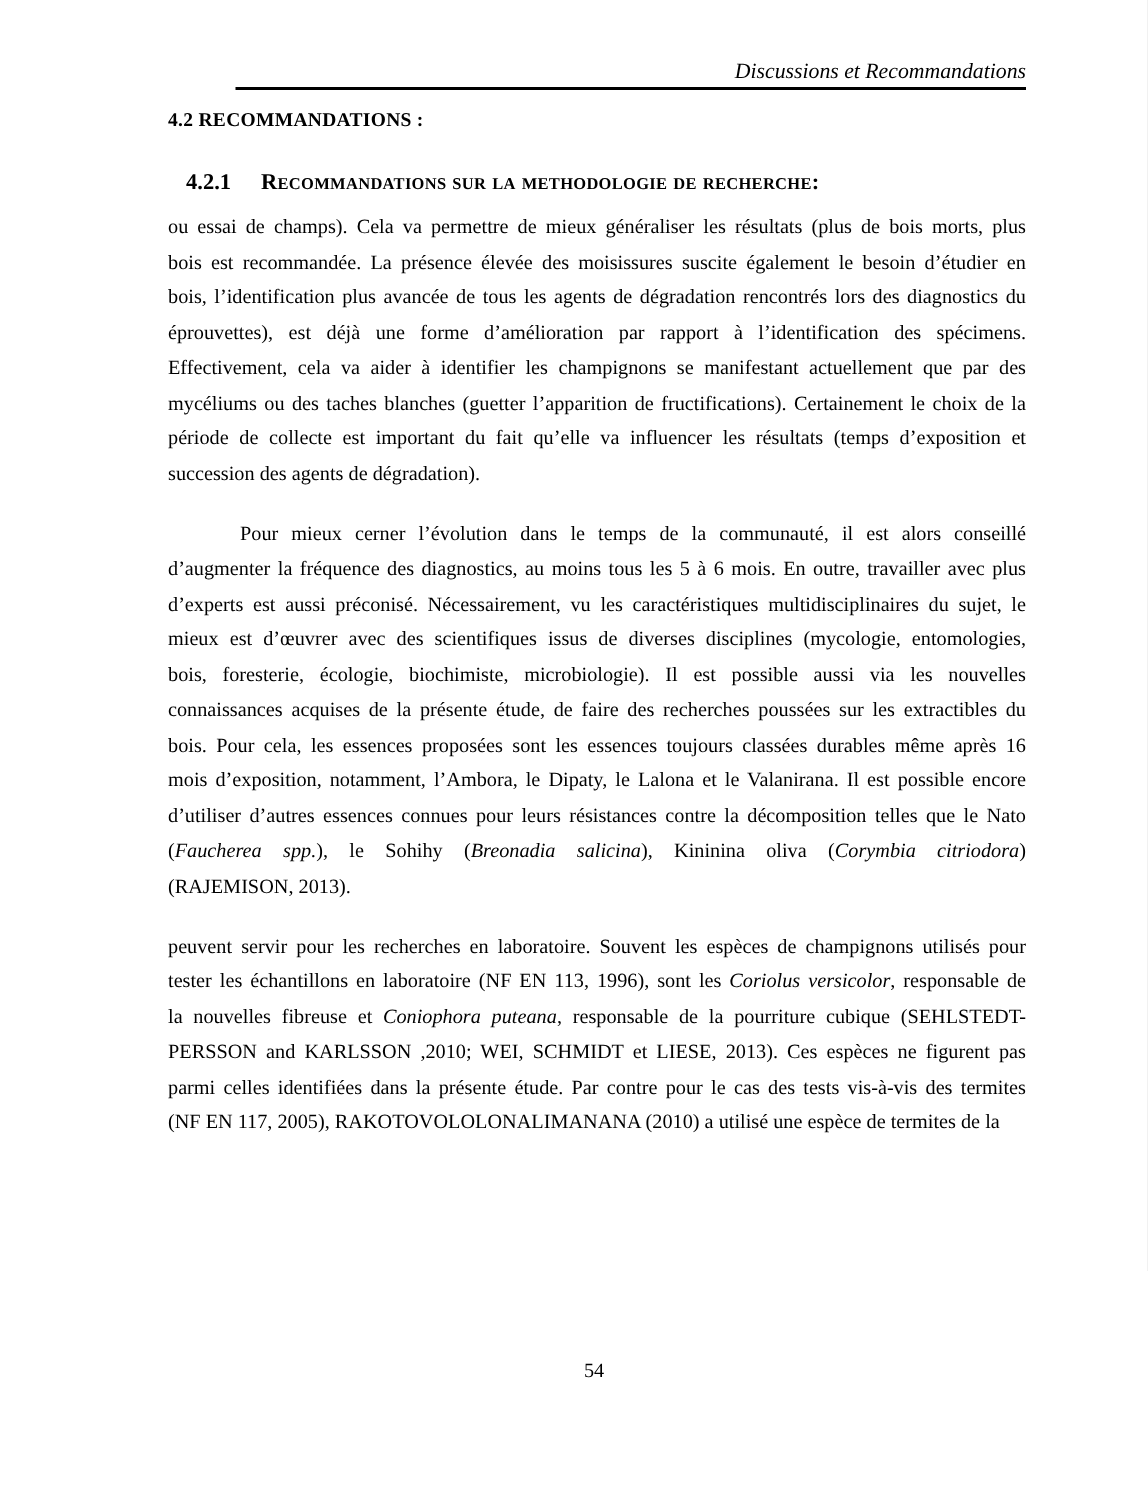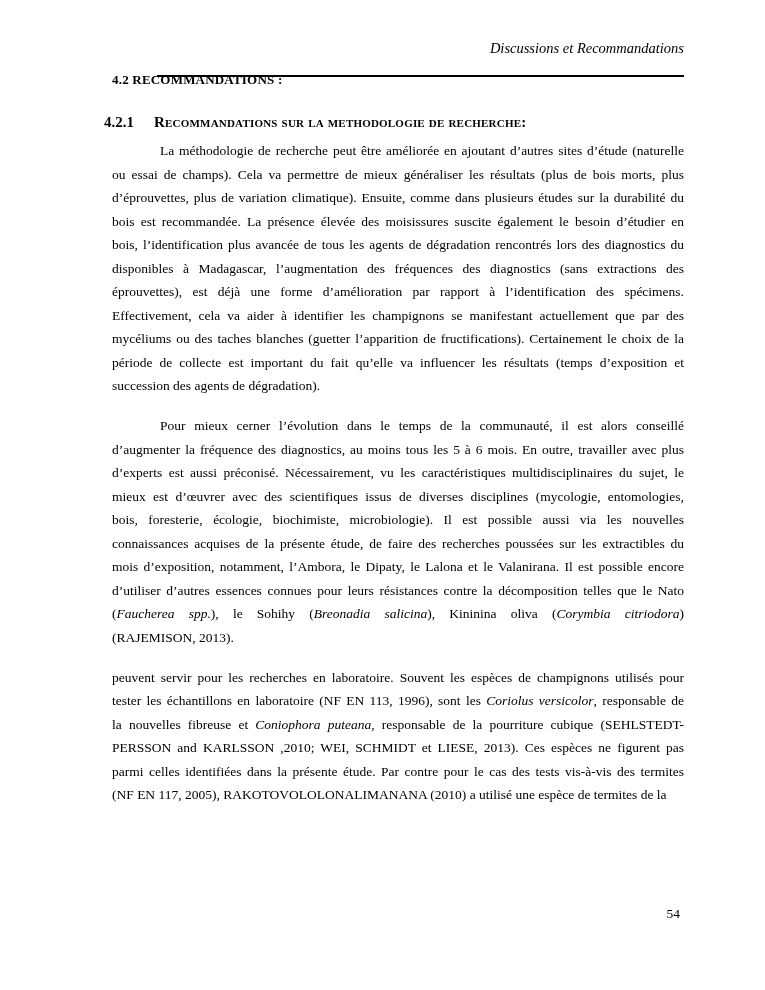--- a/index.html
+++ b/index.html
@@ -18,37 +18,37 @@
   }
   .running-header {
     position: absolute;
     top: 40px;
     left: 157px;
     width: 527px;
     text-align: right;
     font-style: italic;
     font-size: 14.5px;
     line-height: 17px;
-    padding-bottom: 18px;
+    padding-bottom: 1px;
     border-bottom: 2px solid #000000;
   }
   .section-title {
     position: absolute;
     top: 72px;
     left: 112px;
     width: 572px;
     margin: 0;
     font-size: 13px;
     font-weight: bold;
     letter-spacing: 0.2px;
   }
   .subsection {
     position: absolute;
     top: 114px;
-    left: 104px;
+    left: 124px;
     width: 572px;
     margin: 0;
     font-size: 15px;
     font-weight: bold;
   }
   .subsection .num {
     display: inline-block;
     width: 50px;
   }
   .subsection .sc {
@@ -79,60 +79,58 @@
     text-align-last: left;
   }
   .it {
     font-style: italic;
   }
   .page-footer {
     position: absolute;
     top: 906px;
     left: 112px;
     width: 568px;
-    text-align: right;
+    text-align: center;
     font-size: 13.5px;
   }
 </style>
 </head>
 <body>
 
 <div class="page">
 
   <div class="running-header">
     <span>Discussions et Recommandations</span>
   </div>
 
   <h1 class="section-title">4.2 RECOMMANDATIONS :</h1>
 
   <h2 class="subsection">
     <span class="num">4.2.1</span><span class="sc">Recommandations sur la methodologie de recherche:</span>
   </h2>
 
   <div class="body-text">
     <div class="para">
-        <div class="line indent"><span>La méthodologie de recherche peut être améliorée en ajoutant d’autres sites d’étude (naturelle</span></div>
         <div class="line"><span>ou essai de champs). Cela va permettre de mieux généraliser les résultats (plus de bois morts, plus</span></div>
-        <div class="line"><span>d’éprouvettes, plus de variation climatique). Ensuite, comme dans plusieurs études sur la durabilité du</span></div>
         <div class="line"><span>bois est recommandée. La présence élevée des moisissures suscite également le besoin d’étudier en</span></div>
         <div class="line"><span>bois, l’identification plus avancée de tous les agents de dégradation rencontrés lors des diagnostics du</span></div>
-        <div class="line"><span>disponibles à Madagascar, l’augmentation des fréquences des diagnostics (sans extractions des</span></div>
         <div class="line"><span>éprouvettes), est déjà une forme d’amélioration par rapport à l’identification des spécimens.</span></div>
         <div class="line"><span>Effectivement, cela va aider à identifier les champignons se manifestant actuellement que par des</span></div>
         <div class="line"><span>mycéliums ou des taches blanches (guetter l’apparition de fructifications). Certainement le choix de la</span></div>
         <div class="line"><span>période de collecte est important du fait qu’elle va influencer les résultats (temps d’exposition et</span></div>
         <div class="line end"><span>succession des agents de dégradation).</span></div>
       </div>
     <div class="para">
         <div class="line indent"><span>Pour mieux cerner l’évolution dans le temps de la communauté, il est alors conseillé</span></div>
         <div class="line"><span>d’augmenter la fréquence des diagnostics, au moins tous les 5 à 6 mois. En outre, travailler avec plus</span></div>
         <div class="line"><span>d’experts est aussi préconisé. Nécessairement, vu les caractéristiques multidisciplinaires du sujet, le</span></div>
         <div class="line"><span>mieux est d’œuvrer avec des scientifiques issus de diverses disciplines (mycologie, entomologies,</span></div>
         <div class="line"><span>bois, foresterie, écologie, biochimiste, microbiologie). Il est possible aussi via les nouvelles</span></div>
         <div class="line"><span>connaissances acquises de la présente étude, de faire des recherches poussées sur les extractibles du</span></div>
+        <div class="line"><span>bois. Pour cela, les essences proposées sont les essences toujours classées durables même après 16</span></div>
         <div class="line"><span>mois d’exposition, notamment, l’Ambora, le Dipaty, le Lalona et le Valanirana. Il est possible encore</span></div>
         <div class="line"><span>d’utiliser d’autres essences connues pour leurs résistances contre la décomposition telles que le Nato</span></div>
         <div class="line"><span>(</span><span class="it">Faucherea spp.</span><span>), le Sohihy (</span><span class="it">Breonadia salicina</span><span>), Kininina oliva (</span><span class="it">Corymbia citriodora</span><span>)</span></div>
         <div class="line end"><span>(RAJEMISON, 2013).</span></div>
       </div>
     <div class="para">
         <div class="line"><span>peuvent servir pour les recherches en laboratoire. Souvent les espèces de champignons utilisés pour</span></div>
         <div class="line"><span>tester les échantillons en laboratoire (NF EN 113, 1996), sont les </span><span class="it">Coriolus versicolor</span><span>, responsable de</span></div>
         <div class="line"><span>la nouvelles fibreuse et </span><span class="it">Coniophora puteana</span><span>, responsable de la pourriture cubique (SEHLSTEDT-</span></div>
         <div class="line"><span>PERSSON and KARLSSON ,2010; WEI, SCHMIDT et LIESE, 2013). Ces espèces ne figurent pas</span></div>

